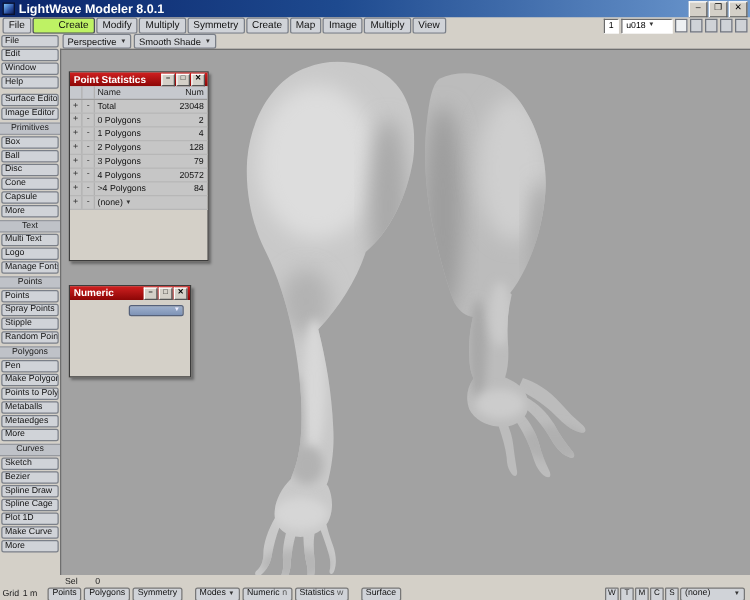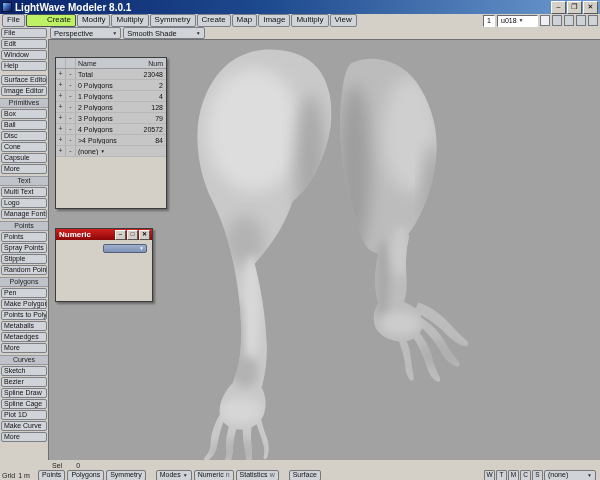--- a/index.html
+++ b/index.html
@@ -28,21 +28,21 @@
   .mini-box{font-size:7px;height:10px;line-height:9px;padding:0 3px;background:#fff;
     border:1px solid;border-color:#6a6a6a #fff #fff #6a6a6a;color:#000;}
   .mini-combo{display:flex;align-items:center;gap:2px;font-size:7px;height:10px;line-height:9px;
     padding:0 2px 0 3px;background:#fff;border:1px solid;border-color:#6a6a6a #fff #fff #6a6a6a;color:#000;min-width:34px;}
   .arrow{font-size:5px;color:#333;line-height:5px;}
   .layer-sq{width:8px;height:9px;background:#cfd2d7;border:1px solid #70757e;}
   .layer-sq.on{background:#eef0f2;}
   
   .viewbar{position:absolute;left:48px;top:27px;right:0;height:12px;background:#d4d0c8;
     display:flex;align-items:center;gap:2px;padding-left:2px;}
-  .combo{display:inline-flex;align-items:center;gap:19px;font-size:7.5px;height:10px;line-height:9px;
+  .combo{display:inline-flex;align-items:center;gap:3px;font-size:7.5px;height:10px;line-height:9px;
     padding:0 3px;background:#d0d3d8;border:1px solid #7a7f88;border-radius:2px;color:#111;white-space:nowrap;}
   
   .sidebar{position:absolute;left:0;top:27px;width:48px;bottom:20px;background:#d4d0c8;
     box-sizing:border-box;padding-top:1px;overflow:hidden;}
   .side-btn{height:8px;line-height:8px;font-size:7px;background:#d0d3d8;border:1px solid #7a7f88;
     border-radius:2px;margin:0 1px 1px 1px;padding-left:2px;color:#111;
     white-space:nowrap;overflow:hidden;}
   .side-header{height:8px;line-height:8px;font-size:7px;text-align:center;color:#222;
     background:#bfc2c8;border-top:1px solid #96999f;border-bottom:1px solid #96999f;margin:2px 0 1px 0;}
   .side-gap{height:3px;}
@@ -233,20 +233,28 @@
       <ellipse cx="203" cy="268" rx="9" ry="52" fill="#d8d8d8" filter="url(#b1)"></ellipse>
       <ellipse cx="188" cy="300" rx="6" ry="40" fill="#b0b0b0" filter="url(#b1)"></ellipse>
       <ellipse cx="197" cy="333" rx="13" ry="15" fill="#b2b2b2" filter="url(#b1)"></ellipse>
       <ellipse cx="192" cy="372" rx="22" ry="13" fill="#d6d6d6" filter="url(#b1)"></ellipse>
       <ellipse cx="188" cy="412" rx="28" ry="12" fill="#b6b6b6" filter="url(#b1)"></ellipse>
     </g>
   </svg>
 </div>
 
 <div class="float stats">
+  <div class="ftbar">
+    <span>Point Statistics</span>
+    <span class="fbtns">
+      <span class="fbtn">–</span>
+      <span class="fbtn">□</span>
+      <span class="fbtn">✕</span>
+    </span>
+  </div>
   <div class="stats-head">
     <span class="c-plus"></span>
     <span class="c-minus"></span>
     <span class="c-name">Name</span>
     <span class="c-num">Num</span>
   </div>
   <div class="stats-list">
     <div class="srow">
       <span class="c-plus">+</span>
       <span class="c-minus">-</span>

